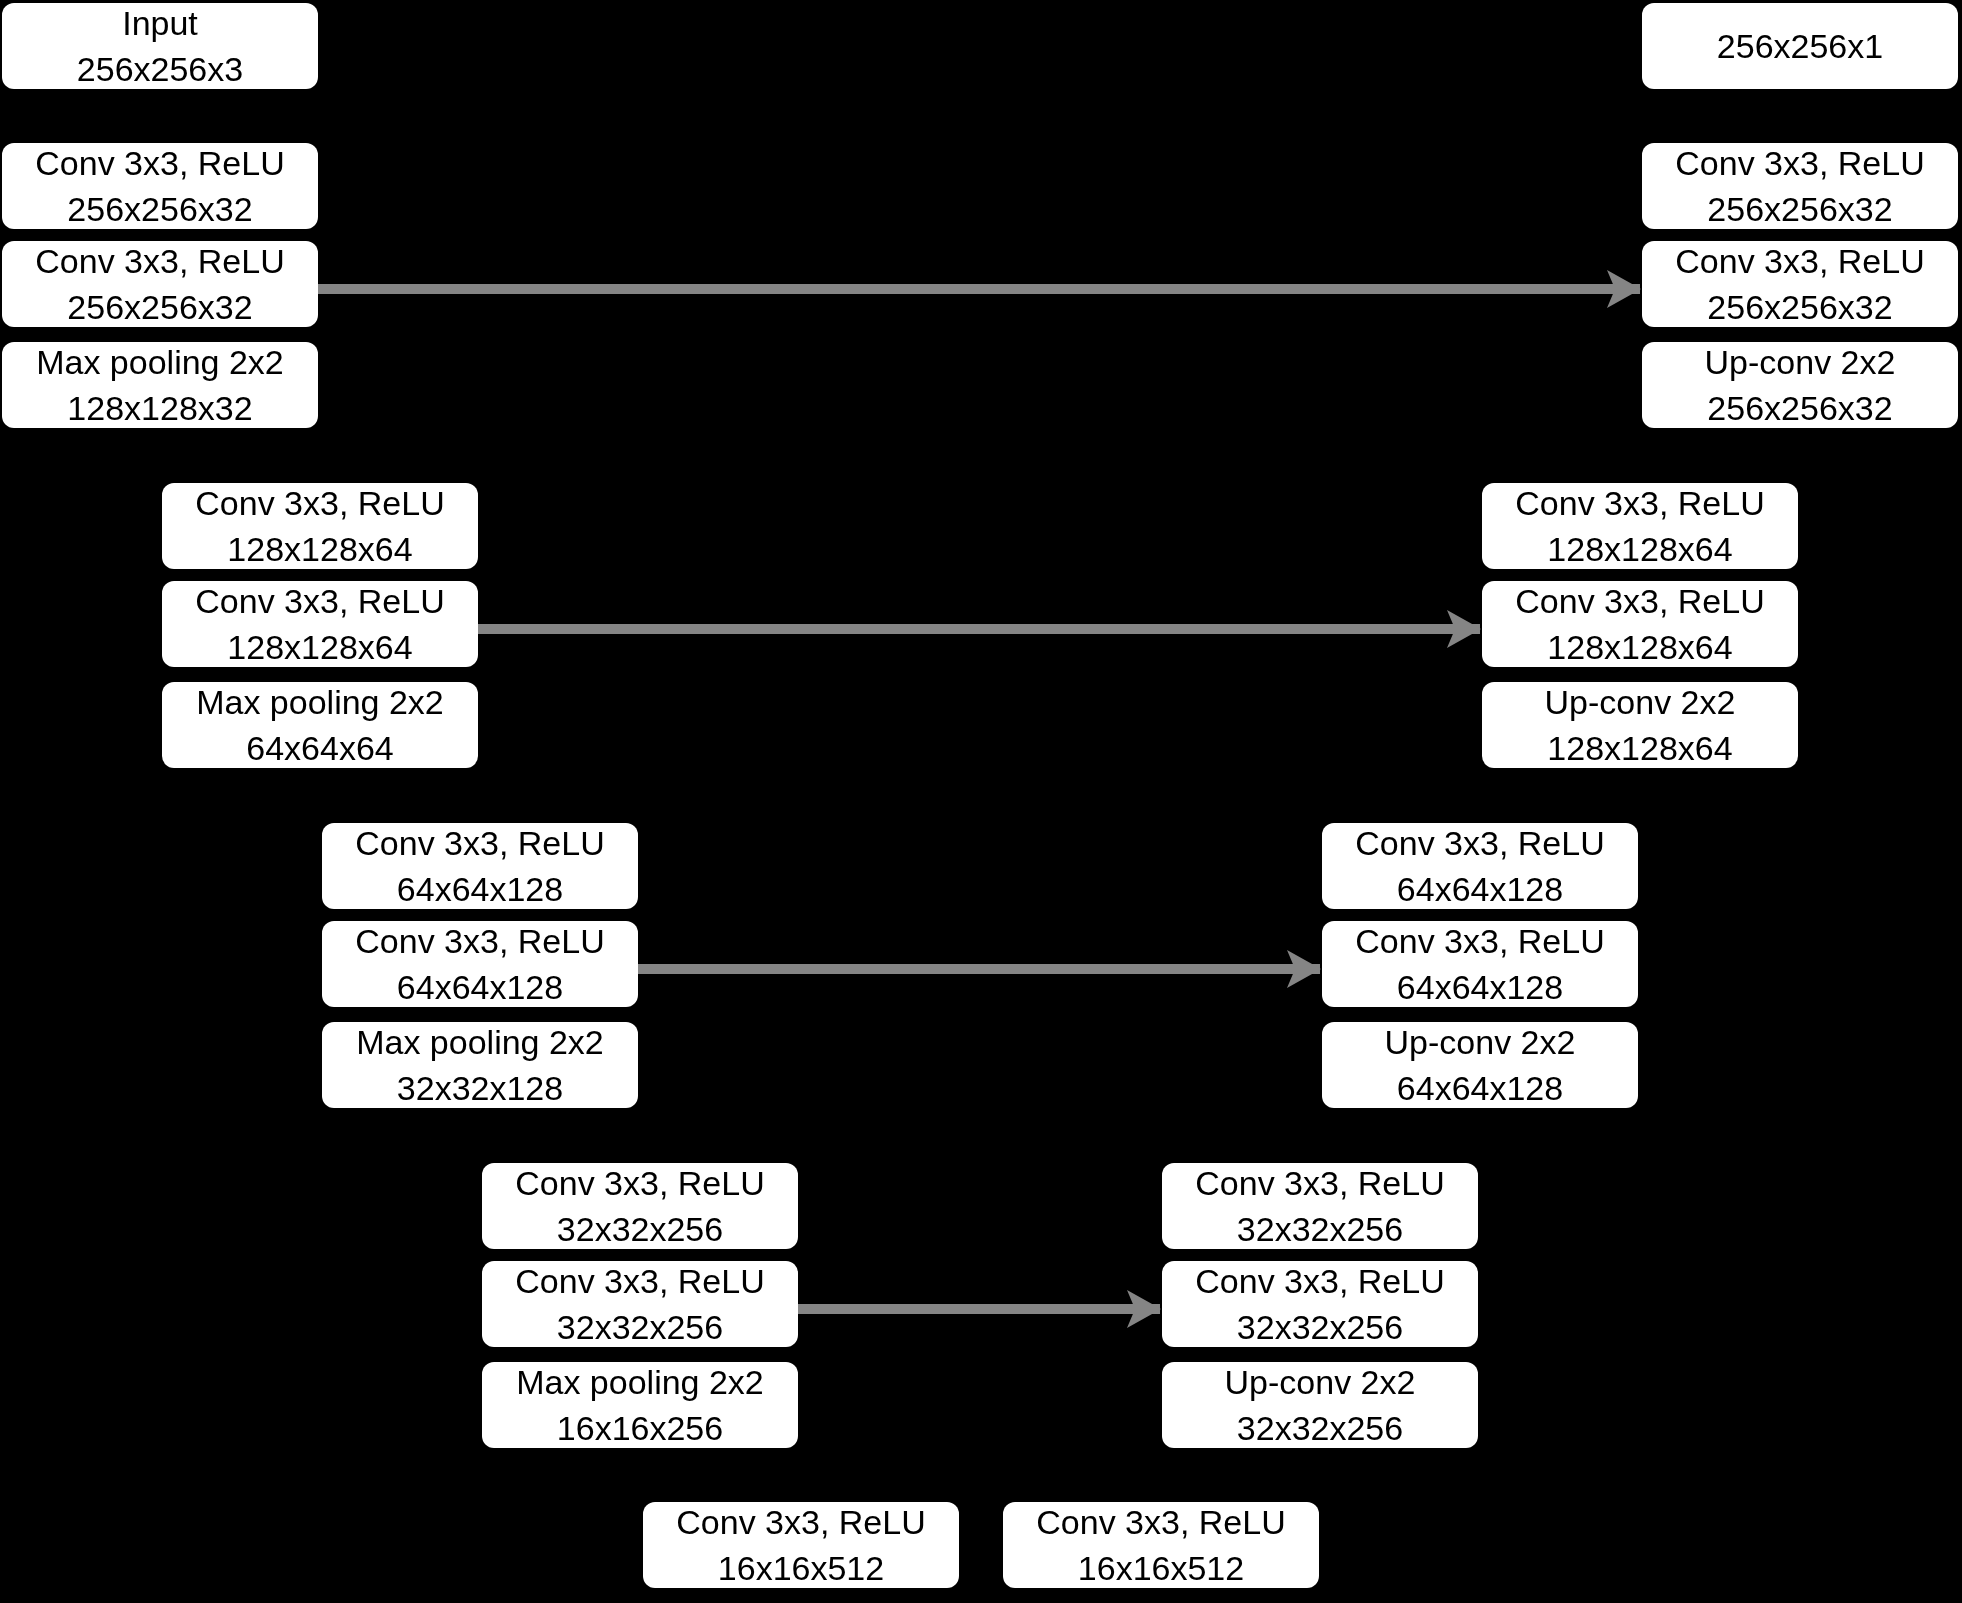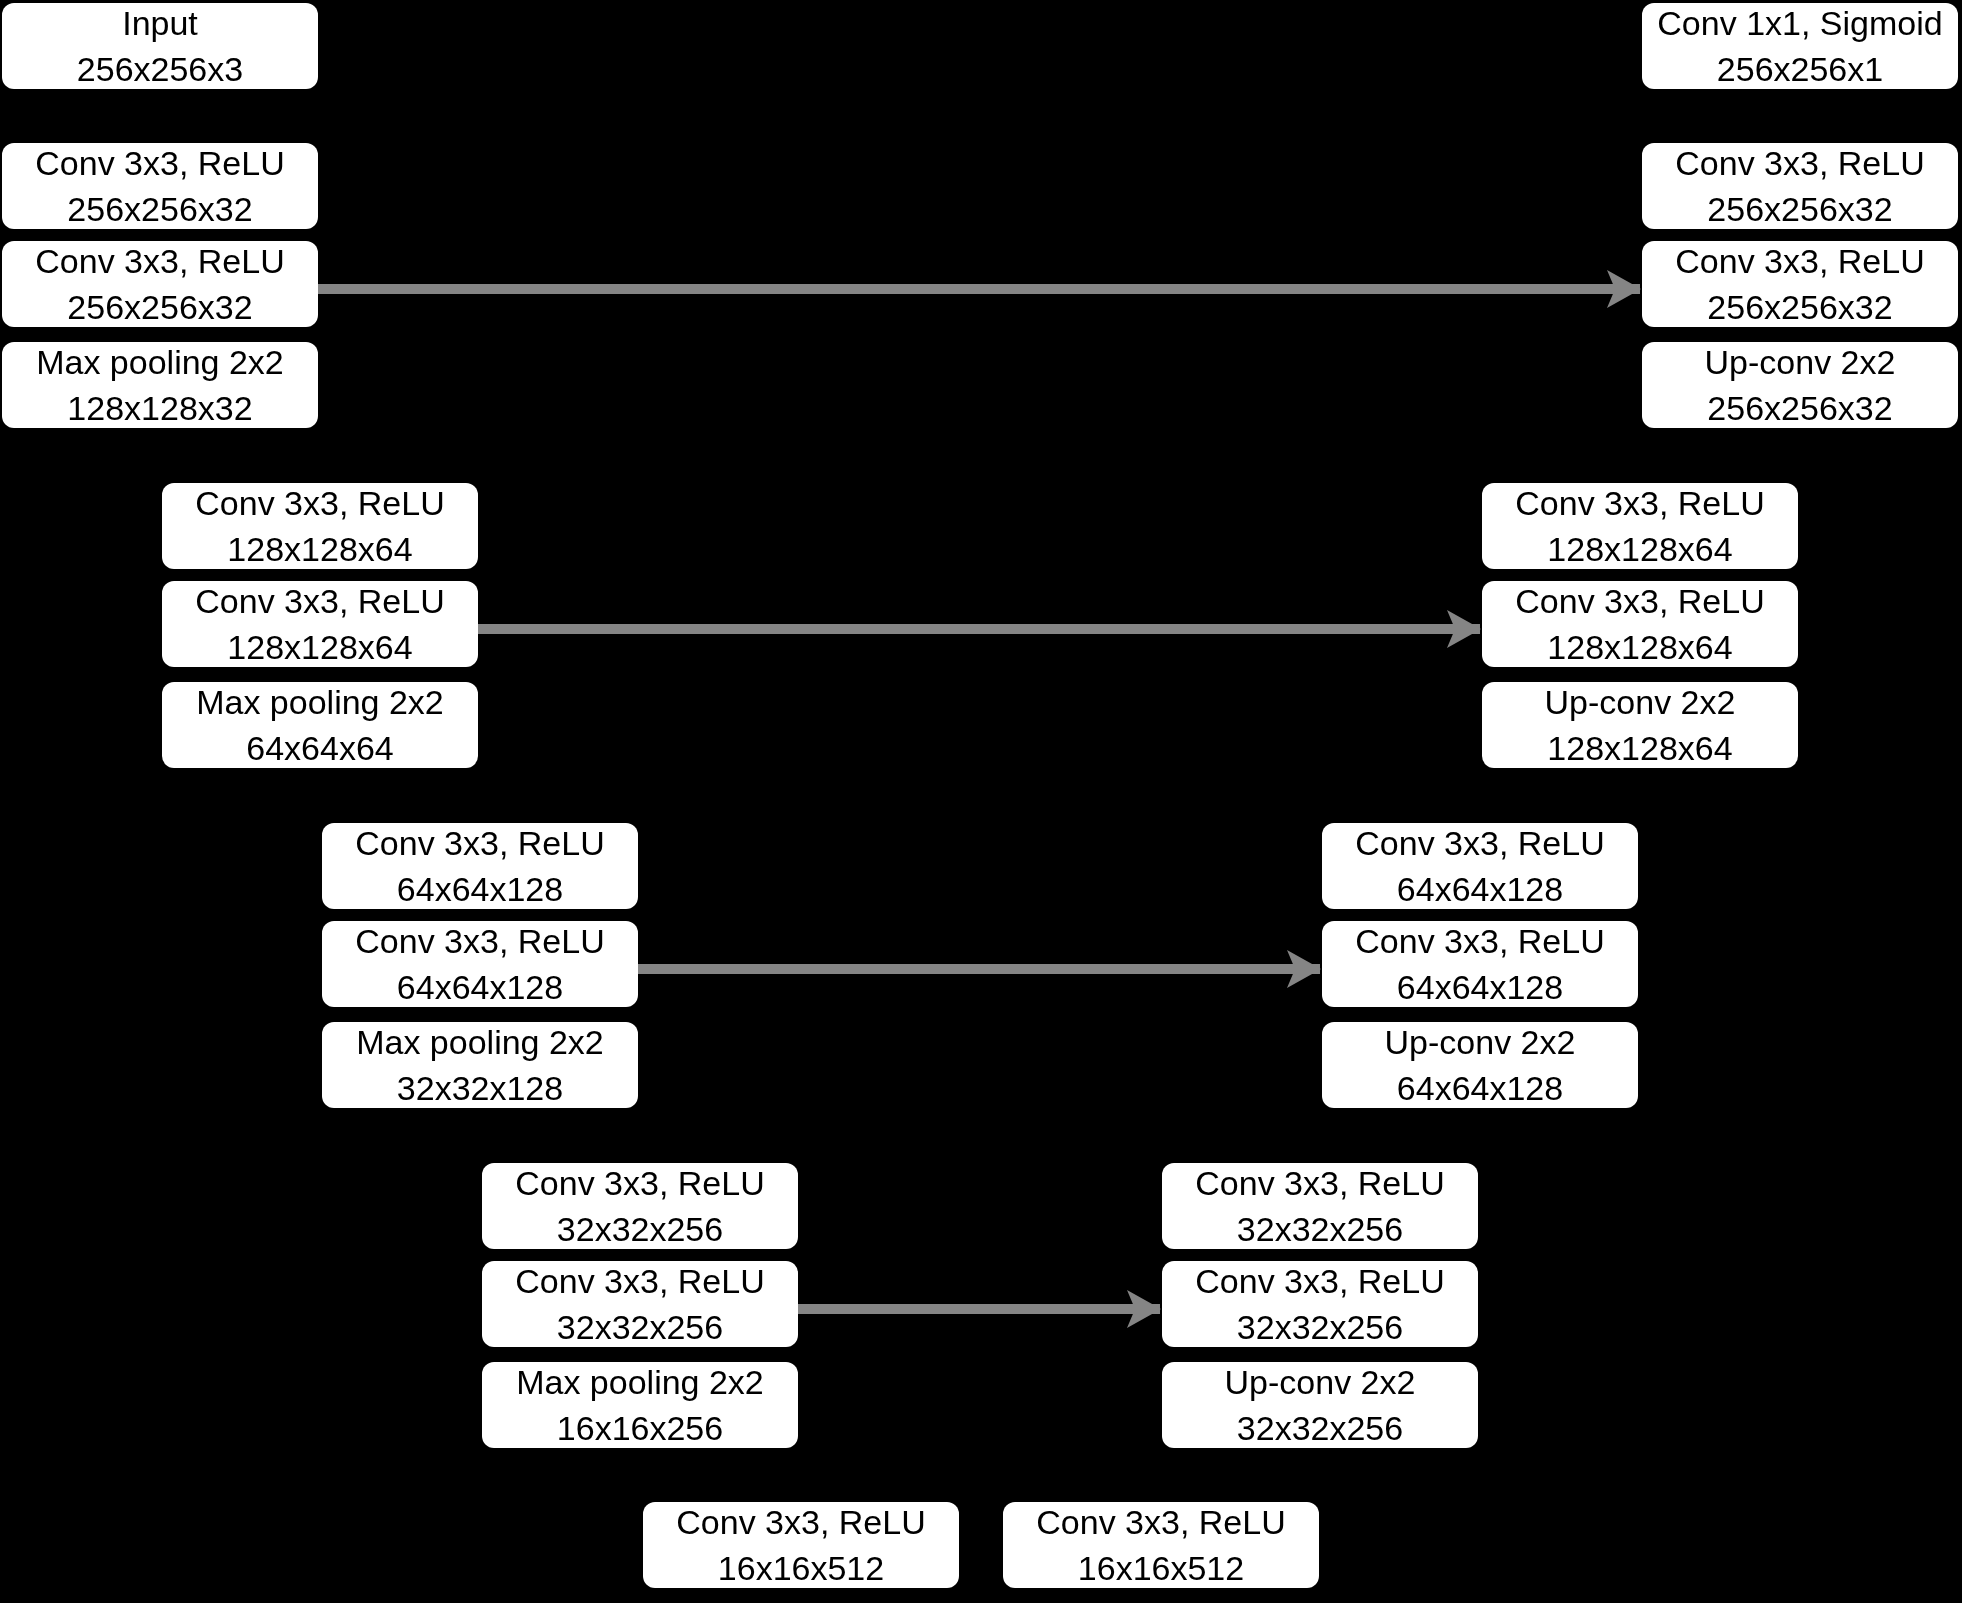--- a/index.html
+++ b/index.html
@@ -119,21 +119,20 @@
   <div class="box" style="left:643px;top:1502px">
     <div class="line">Conv 3x3, ReLU</div>
     <div class="line">16x16x512</div>
   </div>
   <div class="box" style="left:1003px;top:1502px">
     <div class="line">Conv 3x3, ReLU</div>
     <div class="line">16x16x512</div>
   </div>
 
   <div class="box" style="left:1642px;top:3px">
-    <div class="line">Conv 1x1, Sigmoid</div>
     <div class="line">256x256x1</div>
   </div>
 
   <div class="box" style="left:1642px;top:143px">
     <div class="line">Conv 3x3, ReLU</div>
     <div class="line">256x256x32</div>
   </div>
   <div class="box" style="left:1642px;top:241px">
     <div class="line">Conv 3x3, ReLU</div>
     <div class="line">256x256x32</div>

